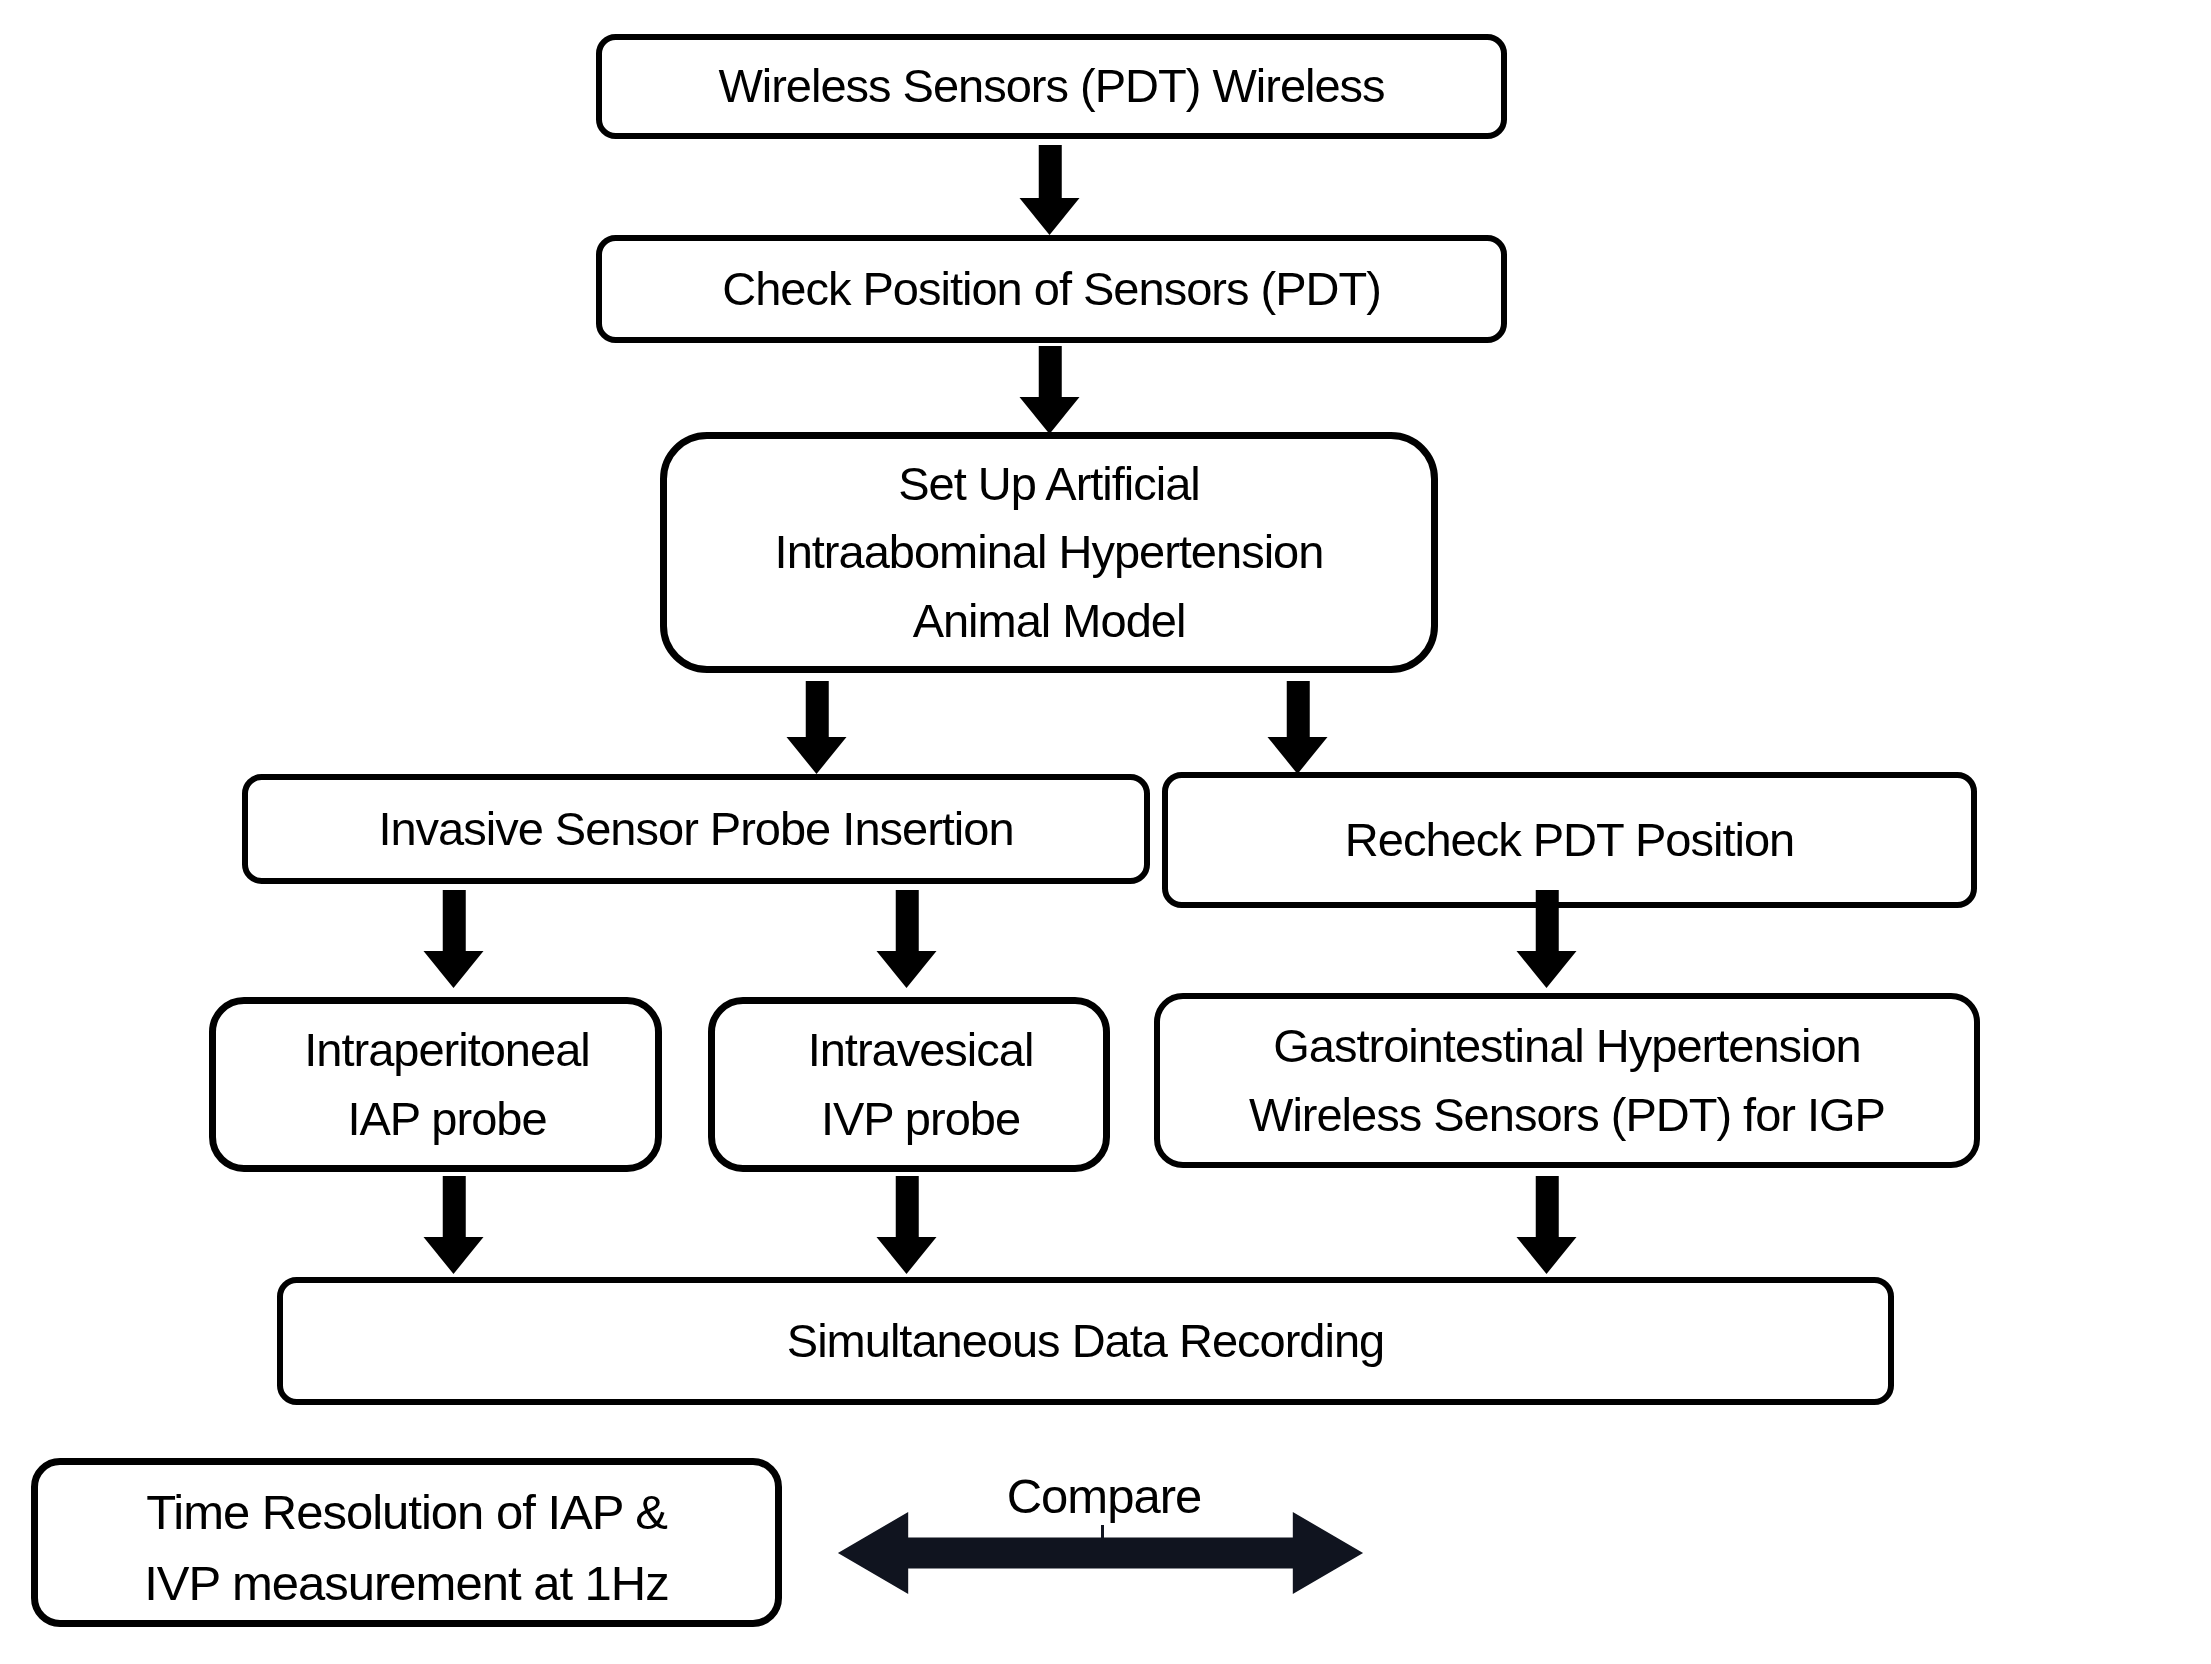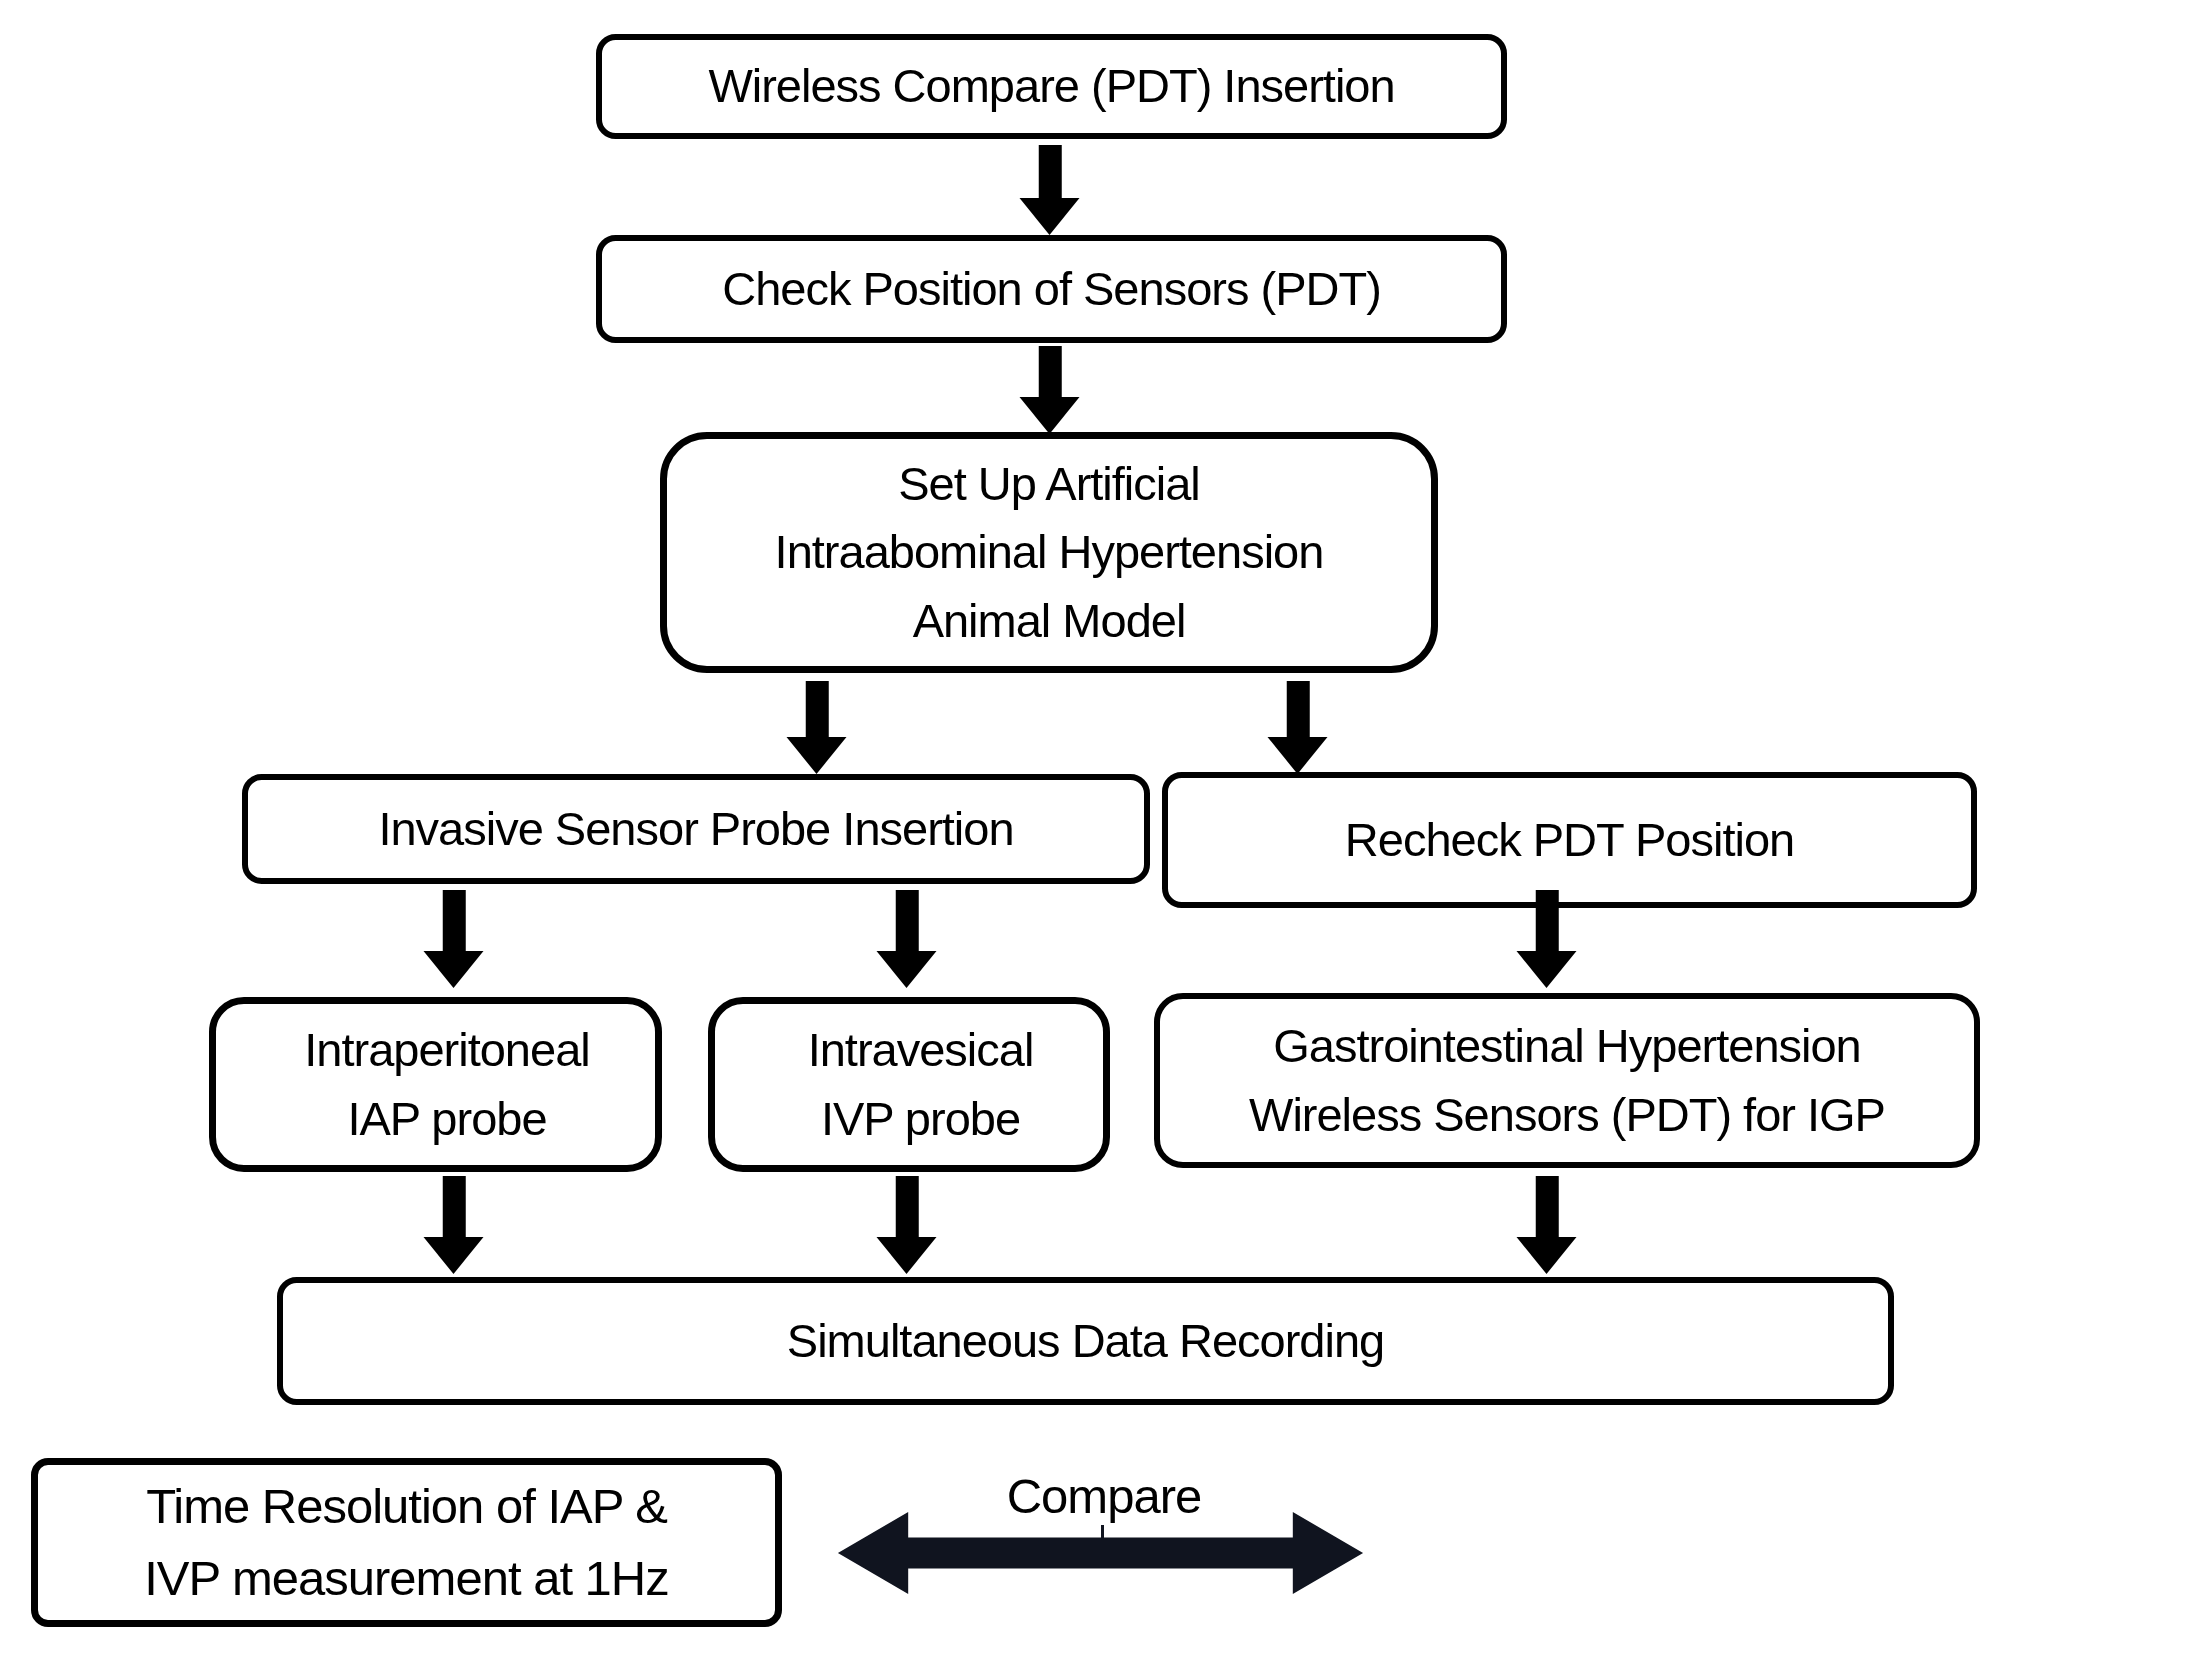--- a/index.html
+++ b/index.html
@@ -27,21 +27,21 @@
     justify-content: center;
     text-align: center;
     font-size: 47px;
     line-height: 1.46;
     letter-spacing: -1px;
     white-space: pre-line;
   }
   .node .lbl { white-space: pre-line; }
   .r-lg { border-radius: 47px; border-width: 7.8px; }
   .r-md { border-radius: 35px; border-width: 7.8px; padding-left: 23px; }
-  .r-bt { border-radius: 17px; border-width: 7.8px; font-size: 49px; }
+  .r-bt { border-radius: 29px; border-width: 7.8px; font-size: 49px; align-items: flex-end; }
   
   .varrow {
     position: absolute;
     width: 61px;
     transform: translateX(-50%);
   }
   .varrow::before {
     content: "";
     position: absolute;
     left: 50%;
@@ -87,21 +87,21 @@
     height: 82px;
     color: var(--compare-arrow, #10141f);
   }
 </style>
 </head>
 <body>
 
 <div class="canvas">
 
   <div class="node" style="left:596px; top:34px; width:911px; height:105px;">
-    <span class="lbl">Wireless Compare (PDT) Insertion</span>
+    <span class="lbl">Wireless Sensors (PDT) Wireless</span>
   </div>
   <div class="varrow" style="left:1050px; top:145px; height:90px;"></div>
 
   <div class="node" style="left:596px; top:235px; width:911px; height:108px;">
     <span class="lbl">Check Position of Sensors (PDT)</span>
   </div>
   <div class="varrow" style="left:1050px; top:346px; height:88px;"></div>
 
   <div class="node r-lg" style="left:660px; top:432px; width:778px; height:241px;">
     <span class="lbl">Set Up Artificial

